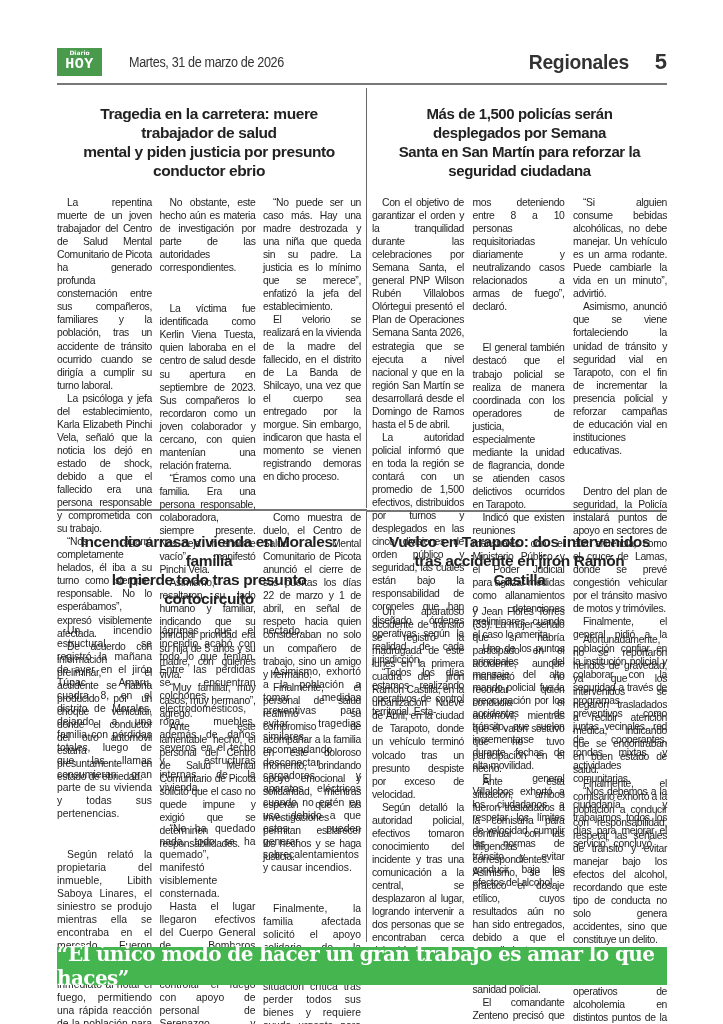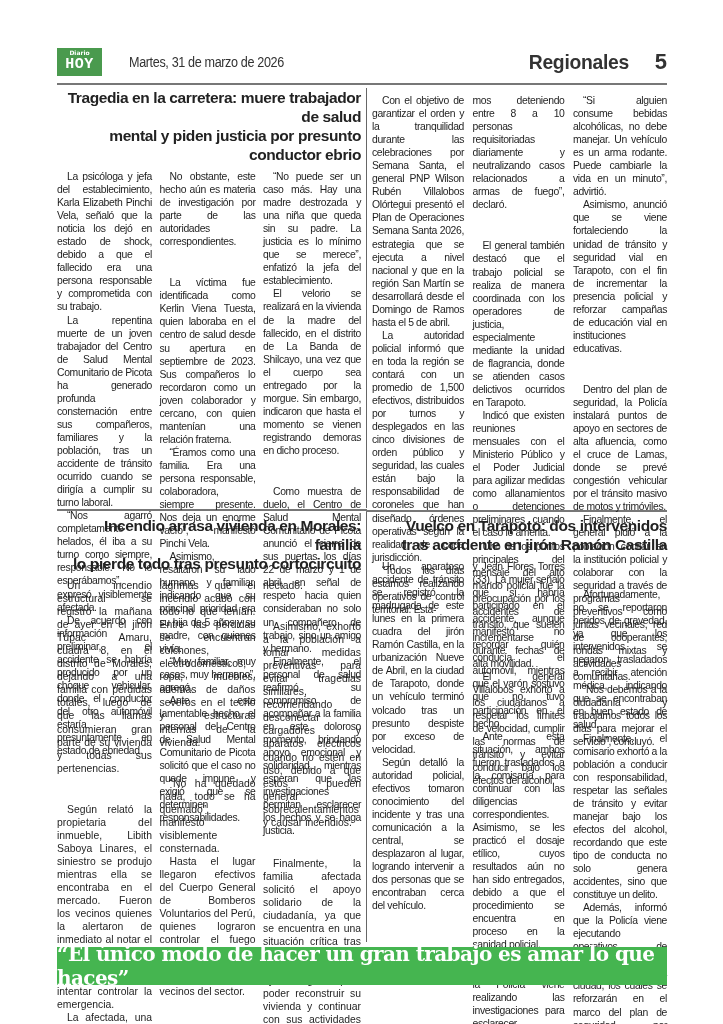--- a/index.html
+++ b/index.html
@@ -11,21 +11,21 @@
   .logo .big { font-family: Liberation Mono, monospace; font-size: 15px; font-weight: bold; line-height: 16px; display: block; letter-spacing: 0.5px; }
   .date { position: absolute; left: 72px; top: 6px; font-size: 14px; letter-spacing: -0.4px; color: #333; transform: scaleX(0.9); transform-origin: left center; }
   .section { position: absolute; right: 38px; top: 2px; font-size: 21px; font-weight: bold; color: #333; letter-spacing: -0.3px; transform: scaleX(0.92); transform-origin: right center; }
   .pagenum { position: absolute; right: 0; top: 1px; font-size: 22px; font-weight: bold; color: #333; }
   .header-rule { position: absolute; left: 57px; top: 83px; width: 610px; height: 2px; background: #777; }
 
   .vrule { position: absolute; left: 366px; width: 1px; background: #666; }
   .hrule { position: absolute; height: 2px; background: #777; }
 
   .article { position: absolute; }
-  .headline { font-weight: bold; text-align: right; color: #222; font-size: 15.5px; line-height: 19px; letter-spacing: -0.4px; margin: 0; }
+  .headline { font-weight: bold; text-align: center; color: #222; font-size: 15.5px; line-height: 19px; letter-spacing: -0.4px; margin: 16px; }
   .cols { display: flex; justify-content: space-between; margin-top: 6px; }
   .col { font-size: 10.4px; line-height: 13.05px; text-align: justify; hyphens: auto; color: #1e1e1e; letter-spacing: -0.35px; }
   .col p { margin: 0; text-indent: 10px; }
   .col p.gap { margin-top: 28px; }
 
   .banner { position: absolute; left: 57px; top: 947px; width: 610px; height: 38px; background: #45b550; display: flex; align-items: center; justify-content: center; }
   .banner span { font-family: "DejaVu Serif", serif; font-weight: bold; color: #fff; font-size: 20px; letter-spacing: -0.6px; }
 </style>
 </head>
 <body>
@@ -46,22 +46,22 @@
 <div class="hrule" style="left:366px;top:510px;width:301px;"></div>
 <div class="vrule" style="top:512px;height:430px;"></div>
 
 <div class="article" style="left:57px;top:88px;width:304px;">
   <h2 class="headline">
     <span>Tragedia en la carretera: muere trabajador de salud</span><br>
     <span>mental y piden justicia por presunto conductor ebrio</span>
   </h2>
   <div class="cols">
     <div class="col" style="width:95px;">
+      <p>La repentina muerte de un joven trabajador del Centro de Salud Mental Comunitario de Picota ha generado profunda consternación entre sus compañeros, familiares y la población, tras un accidente de tránsito ocurrido cuando se dirigía a cumplir su turno laboral.</p>
       <p>La psicóloga y jefa del establecimiento, Karla Elizabeth Pinchi Vela, señaló que la noticia los dejó en estado de shock, debido a que el fallecido era una persona responsable y comprometida con su trabajo.</p>
-      <p>La repentina muerte de un joven trabajador del Centro de Salud Mental Comunitario de Picota ha generado profunda consternación entre sus compañeros, familiares y la población, tras un accidente de tránsito ocurrido cuando se dirigía a cumplir su turno laboral.</p>
       <p>“Nos agarró completamente helados, él iba a su turno como siempre, responsable. No lo esperábamos”, expresó visiblemente afectada.</p>
       <p>De acuerdo con información preliminar, el accidente se habría producido por un choque vehicular, donde el conductor del otro automóvil estaría presuntamente en estado de ebriedad.</p>
     </div>
     <div class="col" style="width:96px;">
       <p>No obstante, este hecho aún es materia de investigación por parte de las autoridades correspondientes.</p>
       <p class="gap">La víctima fue identificada como Kerlin Viena Tuesta, quien laboraba en el centro de salud desde su apertura en septiembre de 2023. Sus compañeros lo recordaron como un joven colaborador y cercano, con quien mantenían una relación fraterna.</p>
       <p>“Éramos como una familia. Era una persona responsable, colaboradora, siempre presente. Nos deja un enorme vacío”, manifestó Pinchi Vela.</p>
       <p>Asimismo, resaltaron su lado humano y familiar, indicando que su principal prioridad era su hija de 5 años y su madre, con quienes vivía.</p>
       <p>“Muy familiar, muy casos, muy hermano”, agregó.</p>
       <p>Ante este lamentable hecho, el personal del Centro de Salud Mental Comunitario de Picota solicitó que el caso no quede impune y exigió que se determinen responsabilidades.</p>
@@ -69,20 +69,24 @@
     <div class="col" style="width:98px;">
       <p>“No puede ser un caso más. Hay una madre destrozada y una niña que queda sin su padre. La justicia es lo mínimo que se merece”, enfatizó la jefa del establecimiento.</p>
       <p>El velorio se realizará en la vivienda de la madre del fallecido, en el distrito de La Banda de Shilcayo, una vez que el cuerpo sea entregado por la morgue. Sin embargo, indicaron que hasta el momento se vienen registrando demoras en dicho proceso.</p>
       <p class="gap">Como muestra de duelo, el Centro de Salud Mental Comunitario de Picota anunció el cierre de sus puertas los días 22 de marzo y 1 de abril, en señal de respeto hacia quien consideraban no solo un compañero de trabajo, sino un amigo y hermano.</p>
       <p>Finalmente, el personal de salud reafirmó su compromiso de acompañar a la familia en este doloroso momento, brindando apoyo emocional y solidaridad, mientras esperan que las investigaciones permitan esclarecer los hechos y se haga justicia.</p>
     </div>
   </div>
 </div>
 
 <div class="article" style="left:372px;top:88px;width:295px;">
+  <h2 class="headline" style="font-size:15px;">
+    <span>Más de 1,500 policías serán desplegados por Semana</span><br>
+    <span>Santa en San Martín para reforzar la seguridad ciudadana</span>
+  </h2>
   <div class="cols">
     <div class="col" style="width:92px;">
       <p>Con el objetivo de garantizar el orden y la tranquilidad durante las celebraciones por Semana Santa, el general PNP Wilson Rubén Villalobos Olórtegui presentó el Plan de Operaciones Semana Santa 2026, estrategia que se ejecuta a nivel nacional y que en la región San Martín se desarrollará desde el Domingo de Ramos hasta el 5 de abril.</p>
       <p>La autoridad policial informó que en toda la región se contará con un promedio de 1,500 efectivos, distribuidos por turnos y desplegados en las cinco divisiones de orden público y seguridad, las cuales están bajo la responsabilidad de coroneles que han diseñado órdenes operativas según la realidad de cada jurisdicción.</p>
       <p>“Todos los días estamos realizando operativos de control territorial. Esta-</p>
     </div>
     <div class="col" style="width:92px;">
       <p style="text-indent:0">mos deteniendo entre 8 a 10 personas requisitoriadas diariamente y neutralizando casos relacionados a armas de fuego”, declaró.</p>
       <p class="gap">El general también destacó que el trabajo policial se realiza de manera coordinada con los operadores de justicia, especialmente mediante la unidad de flagrancia, donde se atienden casos delictivos ocurridos en Tarapoto.</p>
       <p>Indicó que existen reuniones mensuales con el Ministerio Público y el Poder Judicial para agilizar medidas como allanamientos o detenciones preliminares cuando el caso lo amerita.</p>

